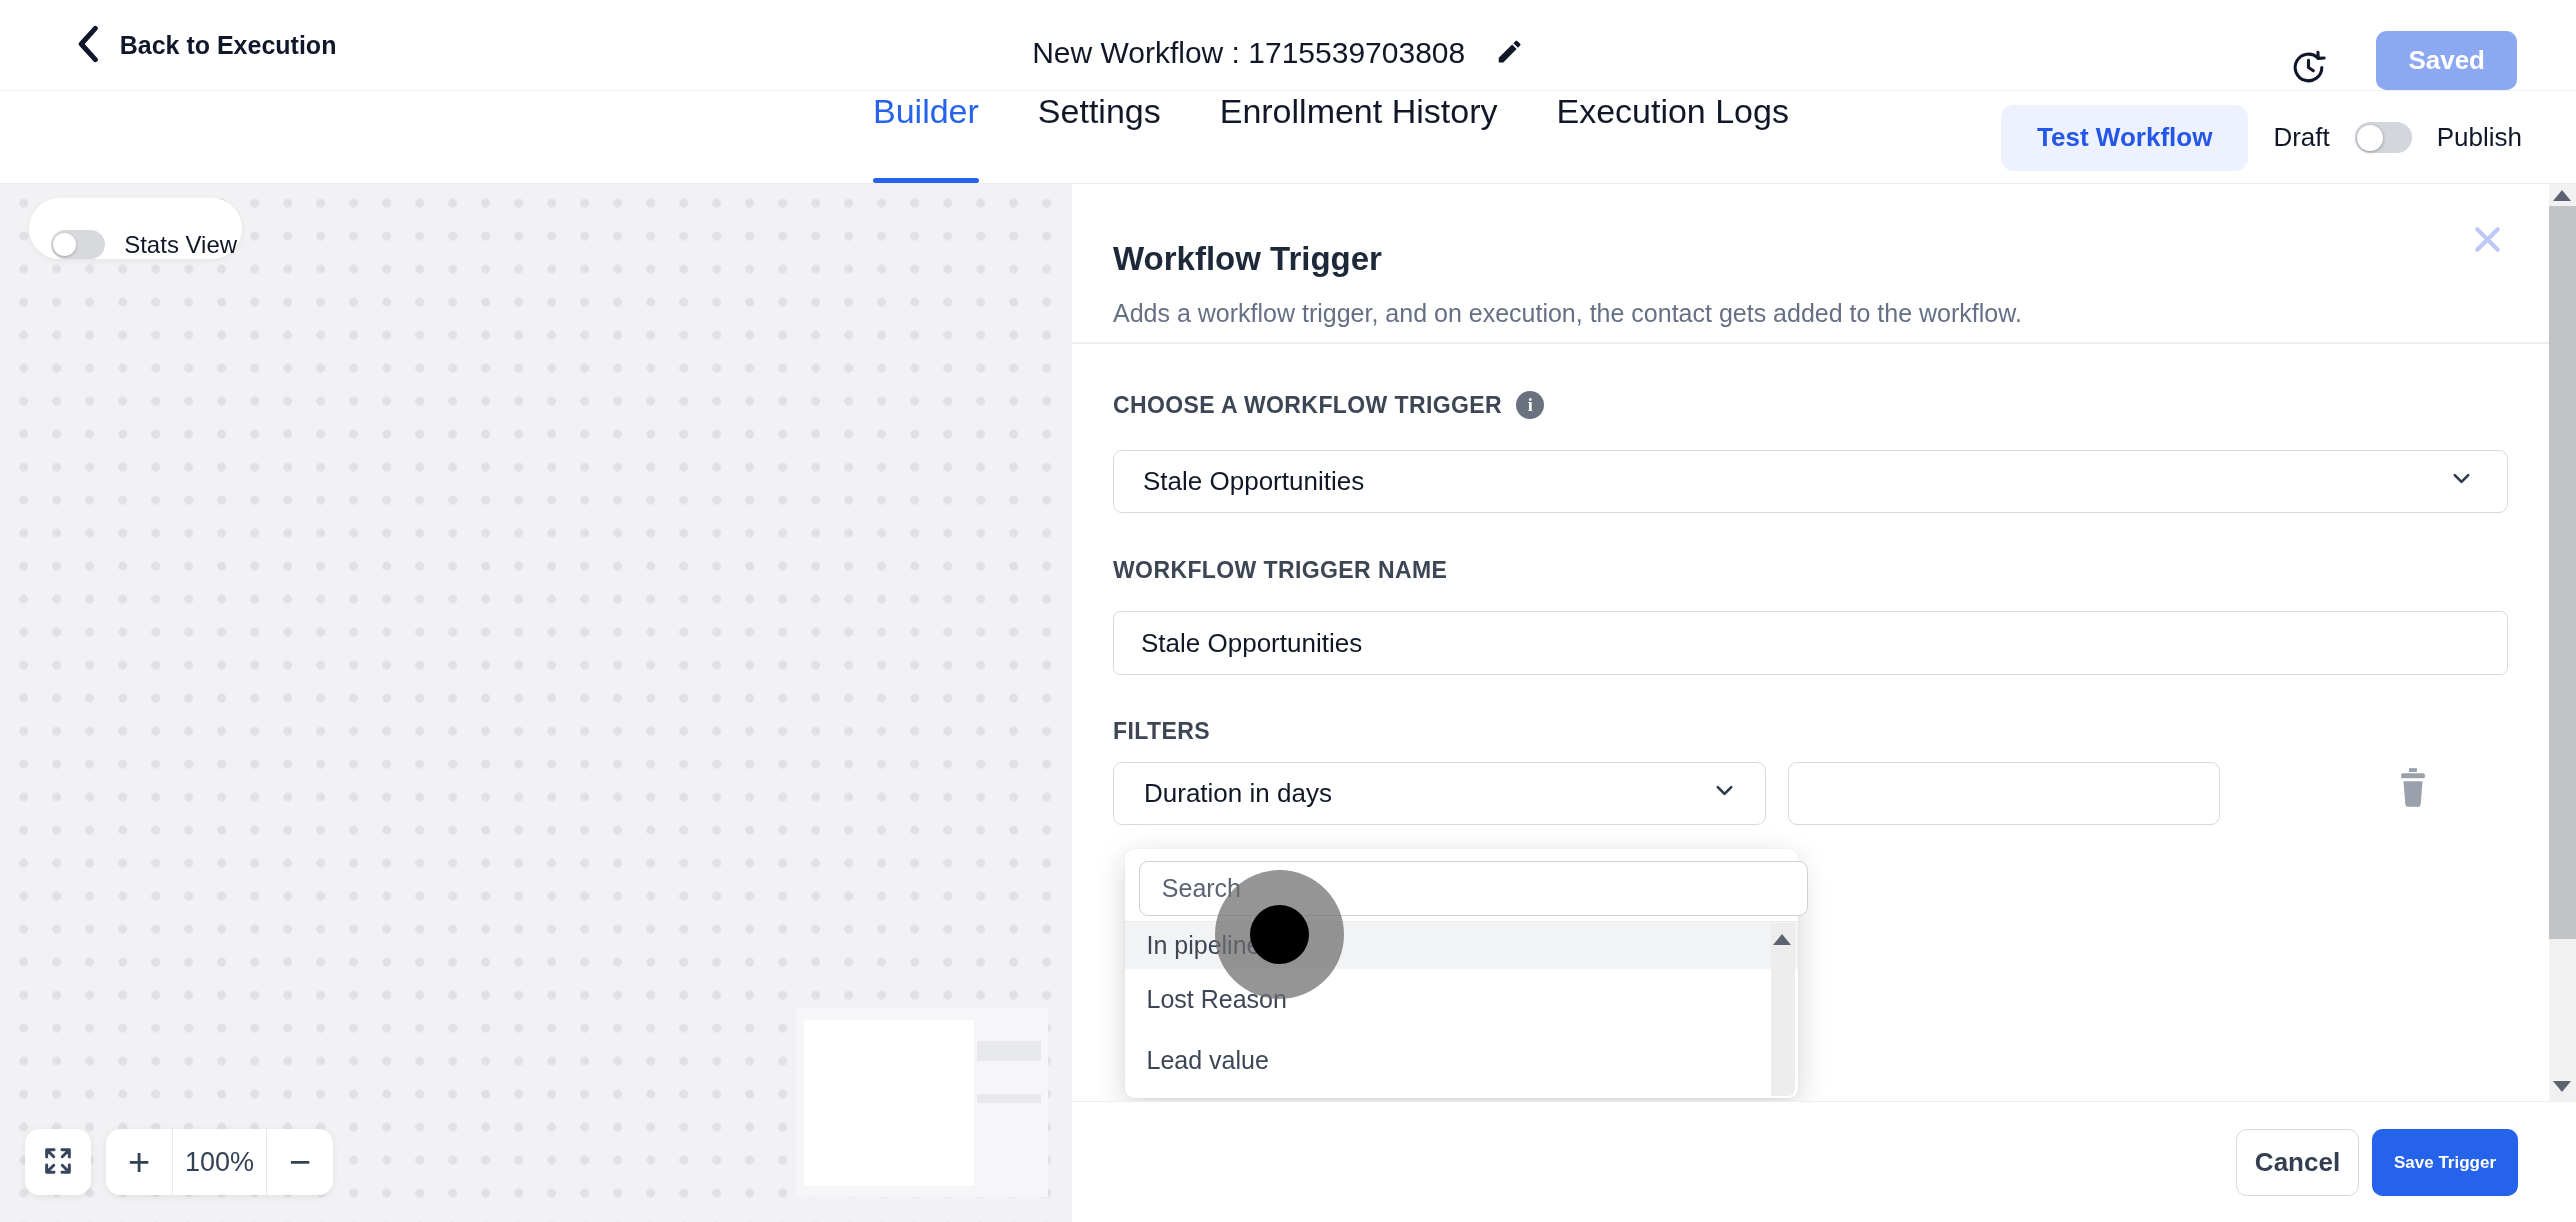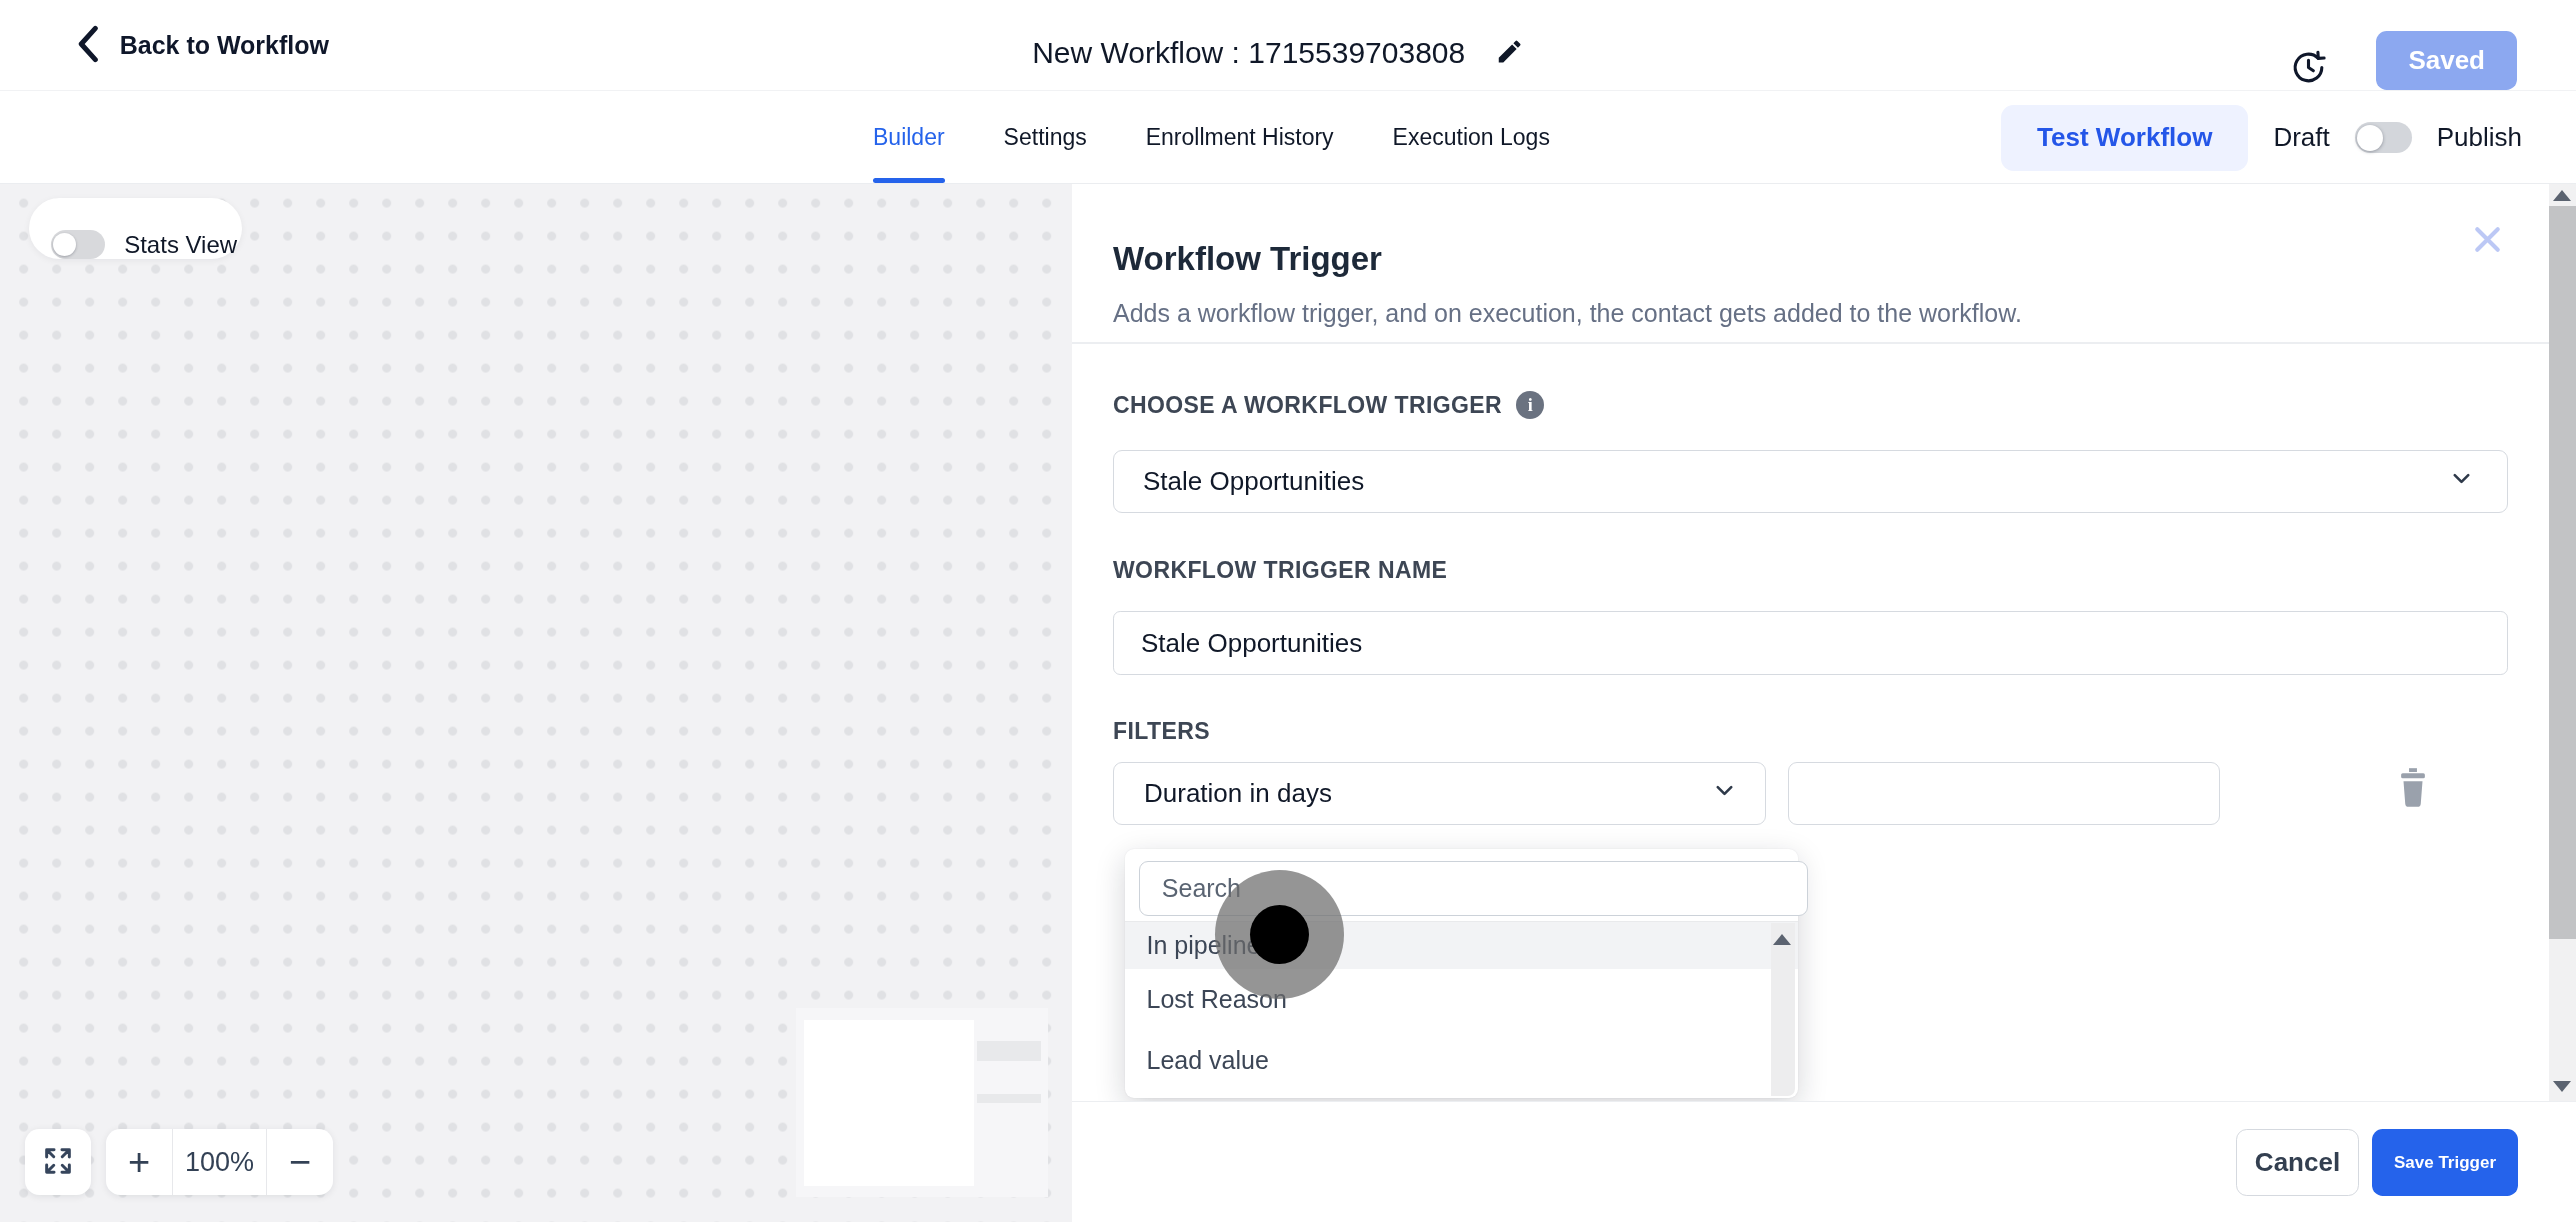--- a/index.html
+++ b/index.html
@@ -15,21 +15,21 @@
               display:flex;align-items:center;gap:30px;}
   .wf-title{font-size:30px;color:#101828;}
   .top-right{position:absolute;right:59px;top:0;height:100%;display:flex;align-items:flex-end;gap:48px;}
   .saved-btn{background:#8CA8F0;color:#fff;font-size:26px;font-weight:700;border:none;
              padding:0 32px;height:59px;border-radius:10.7px;font-family:inherit;}
 
   
   .tabbar{position:absolute;top:92px;left:0;right:0;height:91px;background:#fff;
           border-bottom:1.8px solid #ebedf0;z-index:35;}
   .tabs{position:absolute;left:873px;top:0;height:100%;display:flex;gap:59px;align-items:stretch;}
-  .tab{position:relative;display:flex;align-items:center;font-size:23px;color:#101828;cursor:pointer;}
+  .tab{position:relative;display:flex;font-size:34px;color:#101828;cursor:pointer;}
   .tab.active{color:#2563eb;}
   .tab-underline{position:absolute;bottom:0;left:0;right:0;height:5.4px;border-radius:3.6px;background:#2563eb;}
   .tabbar-right{position:absolute;right:54px;top:0;height:100%;display:flex;align-items:center;gap:25px;}
   .test-btn{background:#EEF2FF;color:#2456E8;font-weight:700;font-size:26px;border:none;
             padding:0 36px;height:66px;border-radius:12.5px;font-family:inherit;}
   .draft-label,.publish-label{font-size:26px;color:#101828;}
   .toggle{position:relative;width:57px;height:31px;border-radius:18px;background:#d3d6db;cursor:pointer;flex:none;}
   .toggle .knob{position:absolute;left:2.7px;top:2.7px;width:26px;height:26px;border-radius:50%;background:#fff;
                 box-shadow:0 0.9px 3.6px rgba(16,24,40,.35);}
 
@@ -125,21 +125,21 @@
 
 <div class="app">
 
   <header class="topbar">
     <div class="back">
       <span>
         <svg width="25" height="38" viewBox="0 0 16 24" fill="none">
             <path d="M13 2 L4 12 L13 22" stroke="#0f172a" stroke-width="3.2" stroke-linecap="round" stroke-linejoin="round"></path>
           </svg>
       </span>
-      <span class="back-label">Back to Workflow</span>
+      <span class="back-label">Back to Execution</span>
     </div>
     <div class="title-wrap">
       <span class="wf-title">New Workflow : 1715539703808</span>
       <span>
         <svg width="29" height="29" viewBox="0 0 24 24" fill="#101828">
             <path d="M3 17.25V21h3.75L17.8 9.94l-3.75-3.75L3 17.25zM20.7 7.04a1 1 0 0 0 0-1.41l-2.34-2.34a1 1 0 0 0-1.41 0l-1.83 1.83 3.75 3.75 1.83-1.83z"></path>
           </svg>
       </span>
     </div>
     <div class="top-right">

